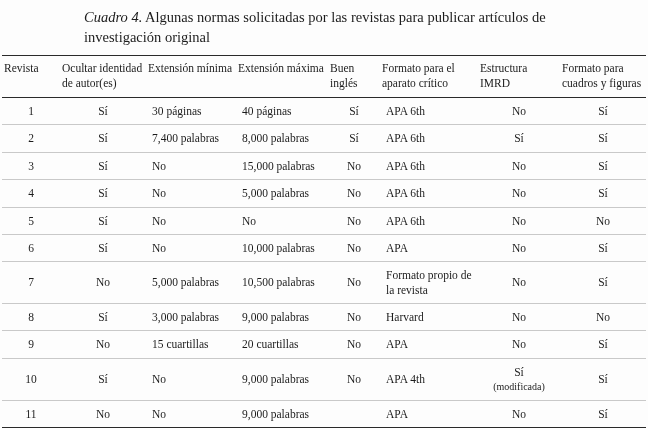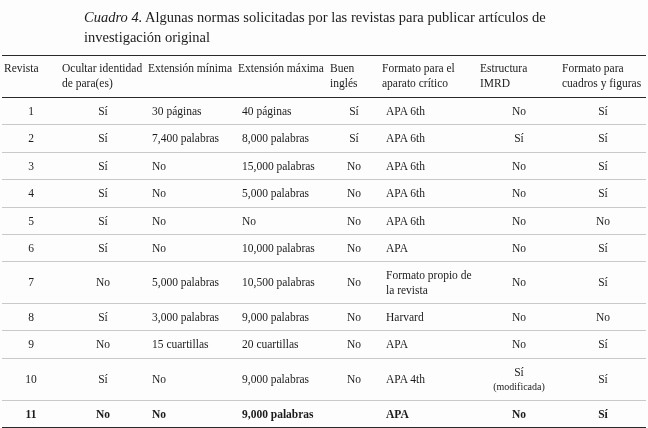--- a/index.html
+++ b/index.html
@@ -36,21 +36,20 @@
   tbody td{
     padding:6px 3px;
     text-align:center;
     border-bottom:0.8px solid #c9c9c9;
     line-height:1.25;
     vertical-align:middle;
     overflow:hidden;
   }
   tbody tr:last-child td{
     border-bottom:1.4px solid #2a2a2a;
-    font-weight:bold;
   }
   
   tbody td:nth-child(3),
   tbody td:nth-child(4),
   tbody td:nth-child(6){
     text-align:left;
     padding-left:6px;
   }
   .cell-note{font-size:10px;}
 </style>
@@ -70,21 +69,21 @@
       <col style="width:90px">
       <col style="width:92px">
       <col style="width:52px">
       <col style="width:98px">
       <col style="width:82px">
       <col style="width:86px">
     </colgroup>
     <thead>
       <tr>
         <th>Revista</th>
-        <th>Ocultar identidad de para(es)</th>
+        <th>Ocultar identidad de autor(es)</th>
         <th>Extensión mínima</th>
         <th>Extensión máxima</th>
         <th>Buen inglés</th>
         <th>Formato para el aparato crítico</th>
         <th>Estructura IMRD</th>
         <th>Formato para cuadros y figuras</th>
       </tr>
     </thead>
     <tbody>
         <tr>

